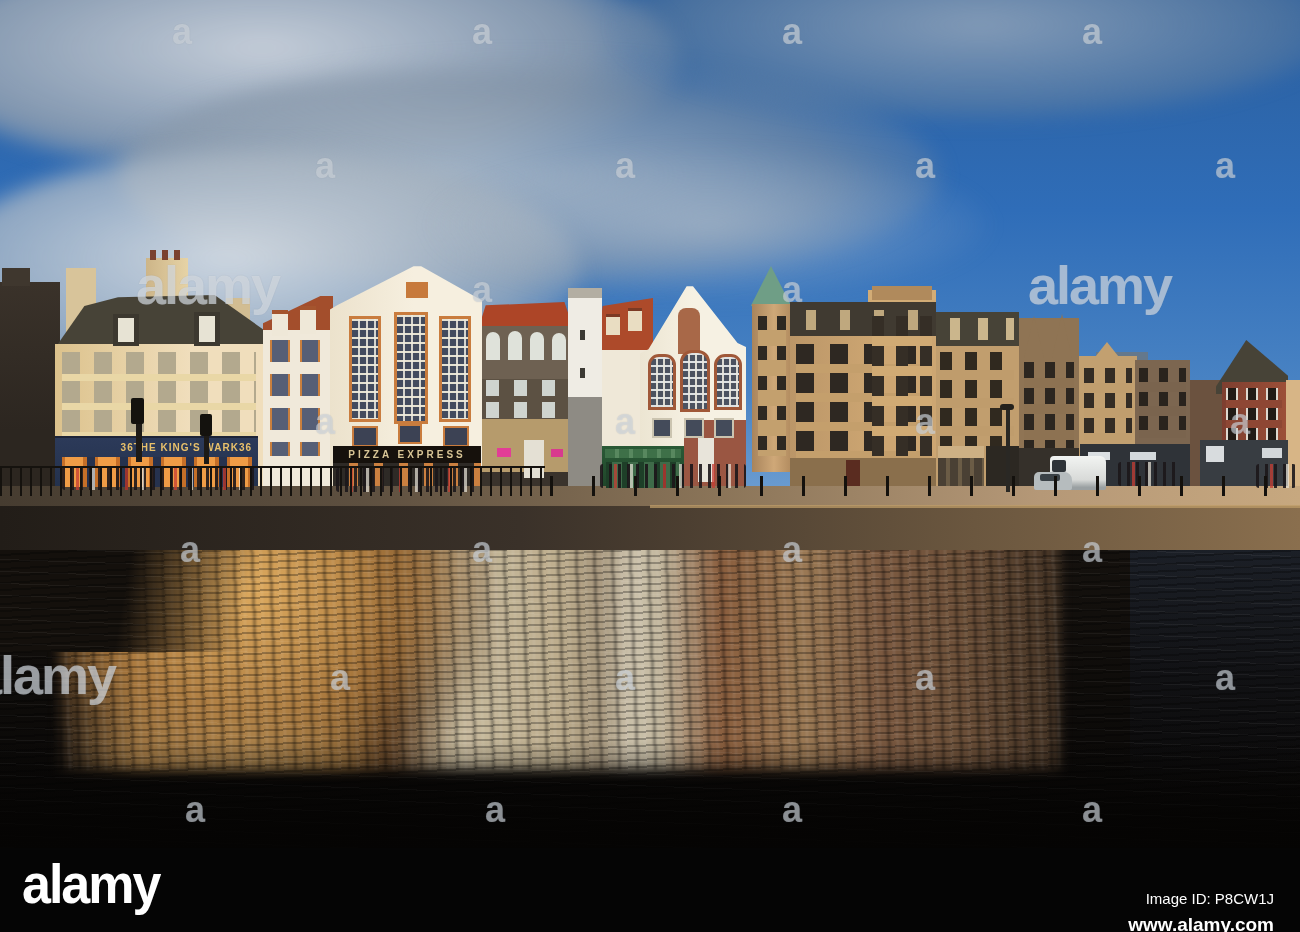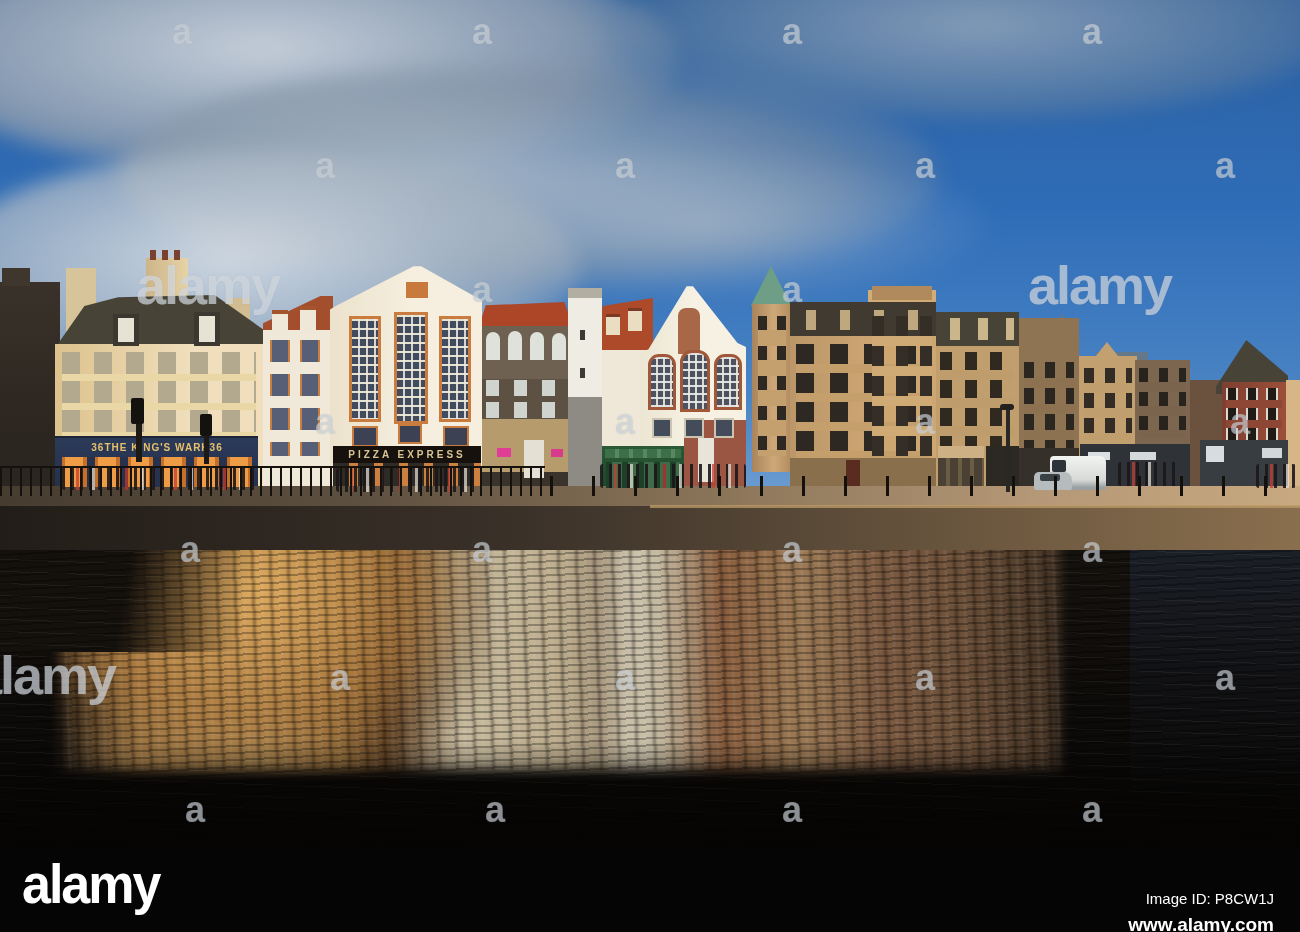--- a/index.html
+++ b/index.html
@@ -29,21 +29,21 @@
   .wm-word{font-size:54px;letter-spacing:-2px;color:rgba(235,240,246,.55);}
 
   
   .footer{left:0;top:848px;width:1300px;height:84px;background:#050505;z-index:70;}
   .footer-logo{left:22px;top:6px;font-size:52px;font-weight:800;color:#fff;
                letter-spacing:-2px;transform:scaleY(1.08);}
   .footer-right{right:26px;top:14px;text-align:right;color:#fff;margin-top:28px;}
   .footer-id{font-size:15px;}
   .footer-site{font-size:19px;font-weight:bold;margin-top:7px;}
 
-  .signtext{display:flex;justify-content:center;align-items:center;
+  .signtext{display:flex;justify-content:flex-end;align-items:center;
             color:#e8c06a;font-weight:bold;}
 </style>
 </head>
 <body>
 
 <div id="stage">
 
   <div class="abs sky"></div>
   <div class="abs cloud blur10" style="left:-80px;top:-60px;width:760px;height:240px;background:radial-gradient(ellipse at 45% 45%,rgba(205,211,219,.95),rgba(150,162,176,.8) 55%,transparent 78%);"></div>
   <div class="abs cloud blur10" style="left:120px;top:60px;width:820px;height:230px;background:radial-gradient(ellipse at 40% 50%,rgba(176,188,200,.9),rgba(130,146,164,.6) 55%,transparent 80%);"></div>

